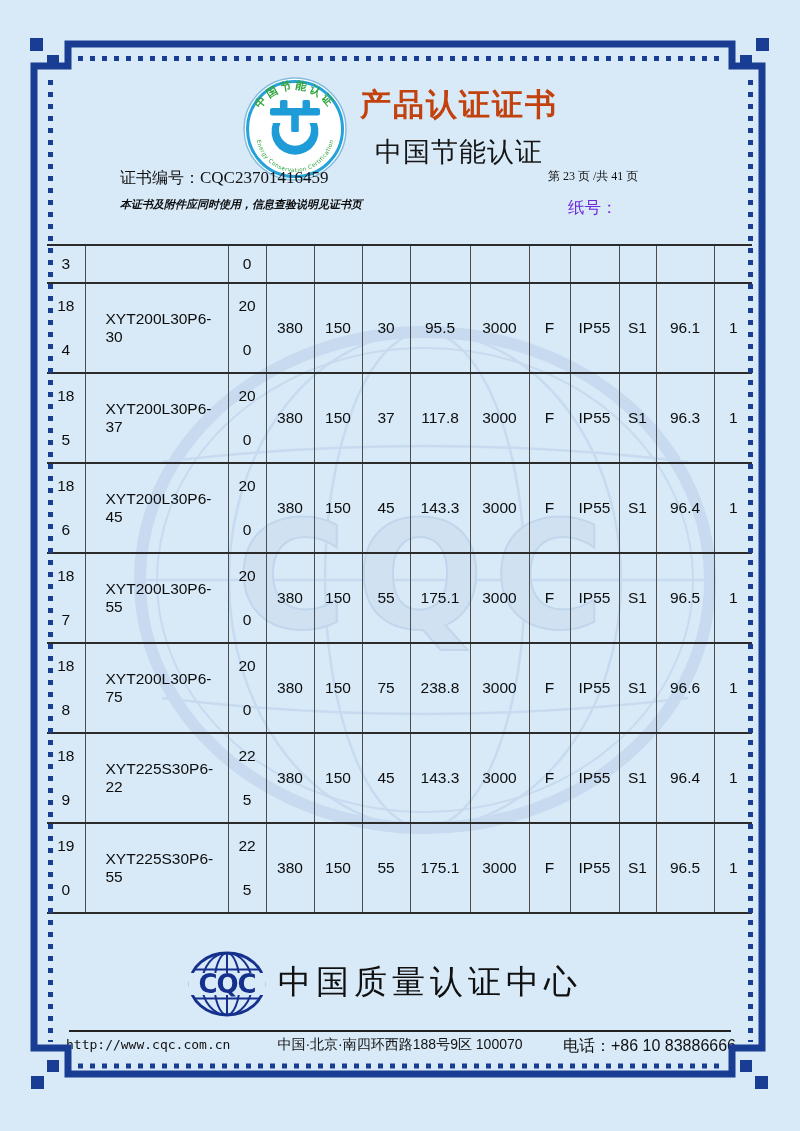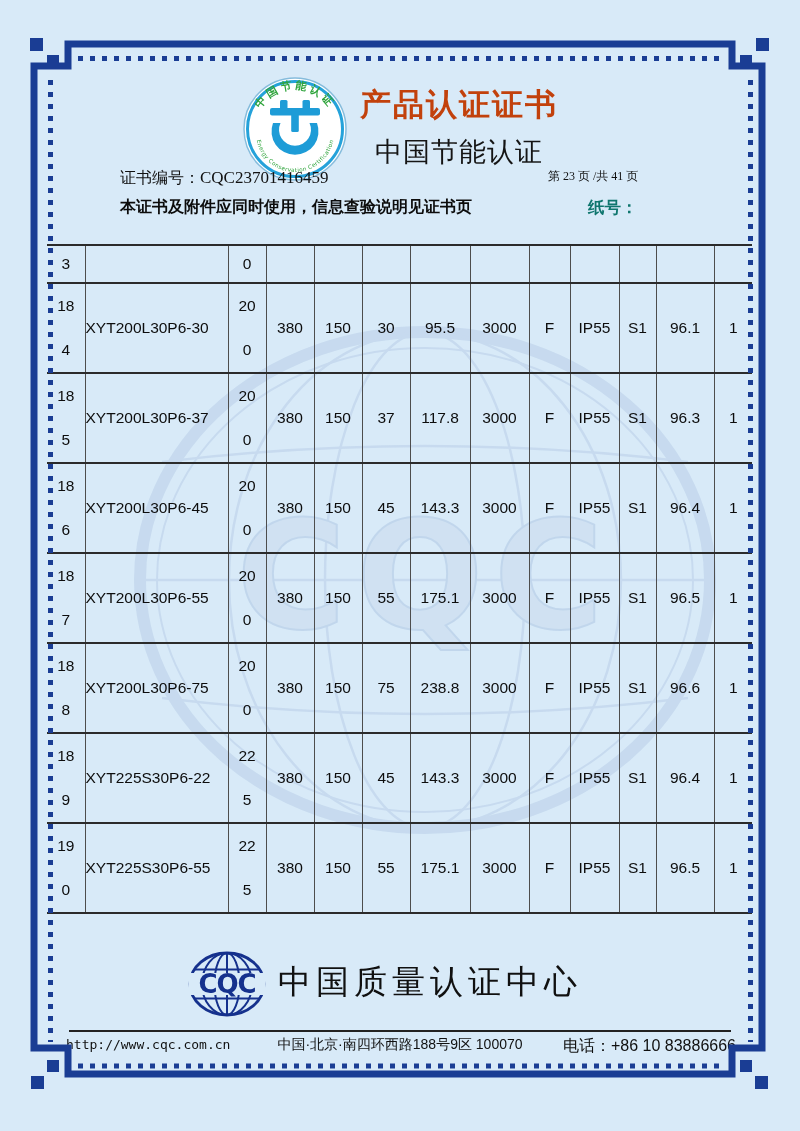--- a/index.html
+++ b/index.html
@@ -11,32 +11,32 @@
   .wm-svg{z-index:0;opacity:.8;}
 
   
   .energy-logo{position:absolute;left:242px;top:76px;width:106px;height:106px;}
   .title-block{position:absolute;left:329px;top:84px;width:260px;text-align:center;}
   .cert-title{font-size:31px;font-weight:bold;color:#c2410c;letter-spacing:2px;white-space:nowrap;}
   .cert-subtitle{font-size:27px;font-weight:400;color:#151515;letter-spacing:1px;margin-top:8px;white-space:nowrap;}
   .cert-line{position:absolute;top:168px;left:120px;font-family:"Liberation Serif","DejaVu Serif",serif;font-size:16px;}
   .cert-line .certno{font-size:17px;text-align:right;}
   .page-info{position:absolute;top:168px;left:548px;font-family:"Liberation Serif","DejaVu Serif",serif;font-size:12px;}
-  .note-line{position:absolute;top:197px;left:120px;font-size:16px;font-weight:bold;color:#0c0c0c;}
-  .paper-no{position:absolute;top:197px;left:588px;font-size:16.5px;font-weight:bold;color:#0f766e;}
+  .note-line{position:absolute;top:197px;left:120px;font-size:11px;font-weight:bold;color:#0c0c0c;font-style:italic;}
+  .paper-no{position:absolute;top:197px;left:568px;font-size:16.5px;font-weight:normal;color:#6d28d9;}
 
   
   .spec-table{position:absolute;left:47px;top:244px;width:705px;border-collapse:collapse;table-layout:fixed;background:transparent;}
   .spec-table td{border:1px solid #4d4d4d;border-top:2px solid #2b2b2b;border-bottom:2px solid #2b2b2b;
       font-size:15.5px;color:#0d0d0d;text-align:center;vertical-align:middle;padding:0;overflow:hidden;}
   .spec-table td:first-child{border-left:none;}
   .spec-table td:last-child{border-right:none;}
   .spec-table tr{height:84.5px;}
   .spec-table tr.partial{height:38px;}
-  .spec-table td.model{text-align:left;padding-left:0;}
+  .spec-table td.model{text-align:left;padding-left:20px;}
   .spec-table td.split{white-space:pre-line;line-height:44px;}
 
   
   .cqc-logo{position:absolute;left:186px;top:951px;width:82px;height:66px;}
   .org-name{position:absolute;left:278px;top:960px;font-size:33px;letter-spacing:5px;color:#101010;white-space:nowrap;font-family:Liberation Mono, monospace;}
   .rule{position:absolute;left:69px;top:1030px;width:662px;height:1.5px;background:#222;}
   .url{position:absolute;left:66px;top:1037px;font-family:"DejaVu Sans Mono","Liberation Mono",monospace;font-size:13px;color:#101010;}
   .address{position:absolute;left:400px;top:1036px;transform:translateX(-50%);font-size:14px;color:#101010;white-space:nowrap;}
   .phone{position:absolute;right:64px;top:1036px;font-size:16px;color:#101010;white-space:nowrap;}
 

